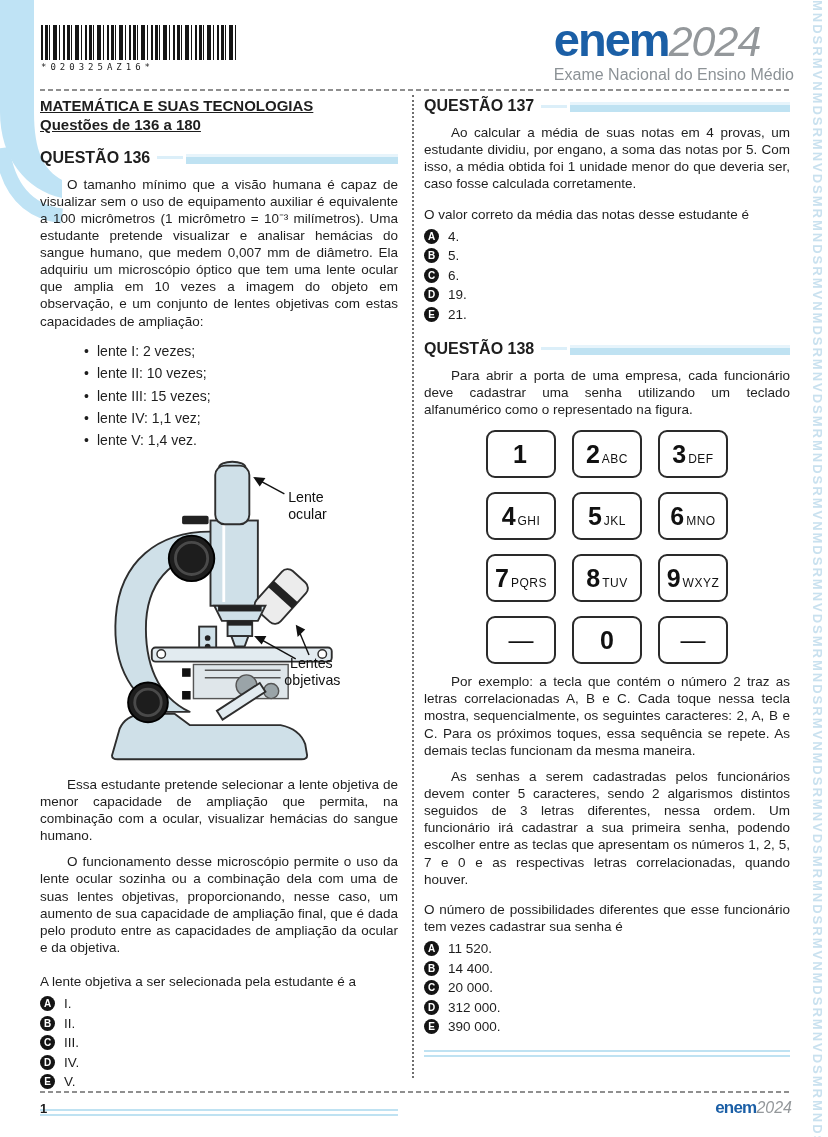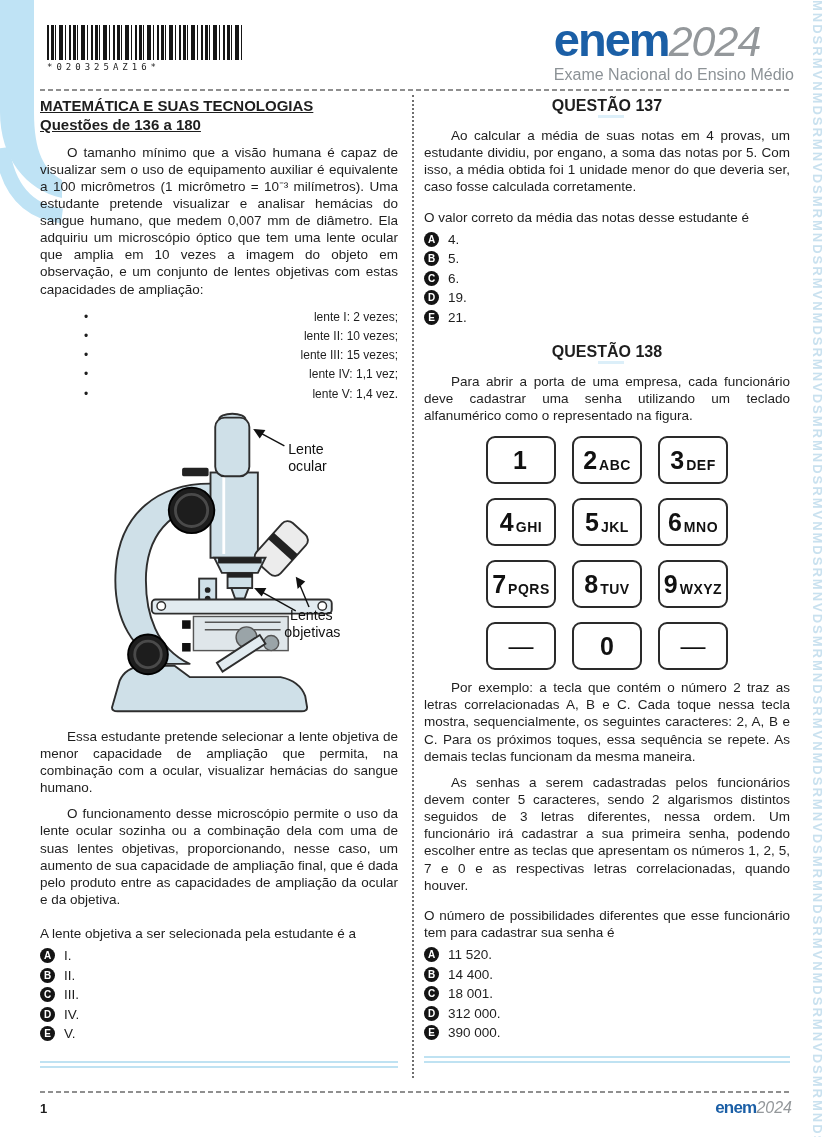--- a/index.html
+++ b/index.html
@@ -9,21 +9,21 @@
 
   
   .swoosh { position:absolute; left:0; top:0; }
 
   
   .pattern { position:absolute; right:1px; top:0; width:22px; height:1137px; overflow:hidden;
     color:#c9e1ef; font-weight:bold; font-size:13px; letter-spacing:2px;
     writing-mode:vertical-rl; text-orientation:mixed; line-height:20px; }
 
   
-  .barcode-wrap { position:absolute; left:47px; top:25px; width:196px; }
+  .barcode-wrap { position:absolute; left:41px; top:25px; width:196px; }
   .barcode { height:35px; background:repeating-linear-gradient(90deg,
       #151515 0 2px, #fff 2px 4px, #151515 4px 7px, #fff 7px 8px,
       #151515 8px 9px, #fff 9px 12px, #151515 12px 16px, #fff 16px 18px,
       #151515 18px 19px, #fff 19px 22px); }
   .barcode-text { font-family:"DejaVu Sans Mono", monospace; font-size:9px; letter-spacing:4px;
     color:#222; margin-top:2px; white-space:nowrap; }
 
   .logo { position:absolute; right:34px; top:16px; text-align:left; }
   .logo-line { display:flex; align-items:baseline; }
   .logo-enem { font-size:47px; font-weight:bold; letter-spacing:-2px; color:#1b5fa6; line-height:1; }
@@ -37,30 +37,30 @@
 
   
   .col { position:absolute; top:97px; }
   .col-left  { left:40px;  width:358px; }
   .col-right { left:424px; width:366px; }
   .col-divider { position:absolute; left:412px; top:95px; height:983px; width:0;
     border-left:2px dotted #6e6e6e; }
 
   .section-title { font-size:15px; font-weight:bold; line-height:1.25;text-decoration:underline; }
 
-  .qtitle { display:flex; align-items:center; font-size:16px; font-weight:bold; margin-top:14px;flex-direction:column; }
+  .qtitle { display:flex; align-items:center; font-size:16px; font-weight:bold; margin-top:14px; }
   .qtick { width:26px; height:3px; background:#dcEFf9; background:#dceff9; margin-left:7px; }
   .qbar { flex:1; height:10px; margin-left:3px; position:relative; top:1px;
     background:linear-gradient(180deg,#e7f4fb 0 3px,#bfe2f2 3px 100%); }
 
   .para { font-size:13.5px; line-height:1.27; text-align:justify; text-indent:27px; margin-top:9px; }
   .para.noindent { text-indent:0; }
 
   ul.bullets { list-style:none; margin:10px 0 0 44px; }
-  ul.bullets li { font-size:12px; line-height:1.6; position:relative; padding-left:13px;text-align:right; }
+  ul.bullets li { font-size:14px; line-height:1.6; position:relative; padding-left:13px; }
   ul.bullets li::before { content:"•"; position:absolute; left:0; top:0; }
 
   .options { margin-top:6px; }
   .opt { display:flex; align-items:center; margin-top:4.5px; }
   .opt-letter { width:15px; height:15px; border-radius:50%; background:#141414; color:#fff;
     font-size:10px; font-weight:bold; text-align:center; line-height:15px; flex:0 0 15px; }
   .opt-text { font-size:13.5px; margin-left:9px; }
 
   .endrule { height:7px; border-top:2px solid #bfe2f2; border-bottom:2px solid #bfe2f2; }
   .endrule.left-col { margin-top:20px; }
@@ -69,21 +69,21 @@
   
   .figure { margin:6px 0 2px 0; text-align:center; }
   .fig-label { font-size:15px; fill:#111; font-family:"Liberation Sans", sans-serif; }
 
   
   .keypad { width:242px; margin:12px auto 4px auto; display:grid;
     grid-template-columns:repeat(3,70px); gap:14px 16px; }
   .key { width:70px; height:48px; border:2.5px solid #2a2a2a; border-radius:9px; background:#fff;
     display:flex; align-items:center; justify-content:center; }
   .key-digit { font-size:25px; font-weight:bold; color:#111; line-height:1; }
-  .key-letters { font-size:14px; font-weight:bold; color:#111; margin:10px 0 0 2px; letter-spacing:0.5px; }
+  .key-letters { font-size:12px; font-weight:normal; color:#111; margin:10px 0 0 2px; letter-spacing:0.5px; }
 
   
   .footer { position:absolute; left:40px; right:36px; top:1099px; display:flex;
     align-items:baseline; justify-content:space-between; }
   .page-num { font-size:13px; font-weight:bold; }
   .footer-right { display:flex; align-items:baseline; }
   .footer-label { font-size:10.5px; font-weight:bold; color:#2b2b2b; letter-spacing:0.2px; }
   .footer-logo-enem { font-size:17px; font-weight:bold; color:#1b5fa6; letter-spacing:-0.8px; margin-left:4px; line-height:1; }
   .footer-logo-year { font-size:16px; font-weight:200; font-style:italic; color:#94989b; line-height:1; }
 </style>
@@ -111,20 +111,25 @@
     </div>
     <div class="logo-sub">Exame Nacional do Ensino Médio</div>
   </div>
 
   <div class="hrule top"></div>
 
   <div class="col col-left">
     <div class="section-title">MATEMÁTICA E SUAS TECNOLOGIAS</div>
     <div class="section-title">Questões de 136 a 180</div>
 
+    <div class="qtitle">
+      <span>QUESTÃO 136</span>
+      <span class="qtick"></span>
+      <span class="qbar"></span>
+    </div>
 
     <p class="para">O tamanho mínimo que a visão humana é capaz de visualizar sem o uso de equipamento auxiliar é equivalente a 100 micrômetros (1 micrômetro = 10⁻³ milímetros). Uma estudante pretende visualizar e analisar hemácias do sangue humano, que medem 0,007 mm de diâmetro. Ela adquiriu um microscópio óptico que tem uma lente ocular que amplia em 10 vezes a imagem do objeto em observação, e um conjunto de lentes objetivas com estas capacidades de ampliação:</p>
 
     <ul class="bullets">
       <li>lente I: 2 vezes;</li>
       <li>lente II: 10 vezes;</li>
       <li>lente III: 15 vezes;</li>
       <li>lente IV: 1,1 vez;</li>
       <li>lente V: 1,4 vez.</li>
     </ul>
@@ -309,34 +314,34 @@
       <div class="key">
           <span class="key-digit">0</span>
         </div>
       <div class="key">
           <span class="key-digit" style="font-weight:normal">—</span>
         </div>
     </div>
 
     <p class="para">Por exemplo: a tecla que contém o número 2 traz as letras correlacionadas A, B e C. Cada toque nessa tecla mostra, sequencialmente, os seguintes caracteres: 2, A, B e C. Para os próximos toques, essa sequência se repete. As demais teclas funcionam da mesma maneira.</p>
     <p class="para">As senhas a serem cadastradas pelos funcionários devem conter 5 caracteres, sendo 2 algarismos distintos seguidos de 3 letras diferentes, nessa ordem. Um funcionário irá cadastrar a sua primeira senha, podendo escolher entre as teclas que apresentam os números 1, 2, 5, 7 e 0 e as respectivas letras correlacionadas, quando houver.</p>
-    <p class="para noindent" style="margin-top:13px">O número de possibilidades diferentes que esse funcionário tem para cadastrar sua senha é</p>
+    <p class="para noindent" style="margin-top:13px">O número de possibilidades diferentes que esse funcionário tem vezes cadastrar sua senha é</p>
 
     <div class="options">
       <div class="opt">
           <span class="opt-letter">A</span>
           <span class="opt-text">11 520.</span>
         </div>
       <div class="opt">
           <span class="opt-letter">B</span>
           <span class="opt-text">14 400.</span>
         </div>
       <div class="opt">
           <span class="opt-letter">C</span>
-          <span class="opt-text">18 001.</span>
+          <span class="opt-text">20 000.</span>
         </div>
       <div class="opt">
           <span class="opt-letter">D</span>
           <span class="opt-text">312 000.</span>
         </div>
       <div class="opt">
           <span class="opt-letter">E</span>
           <span class="opt-text">390 000.</span>
         </div>
     </div>

